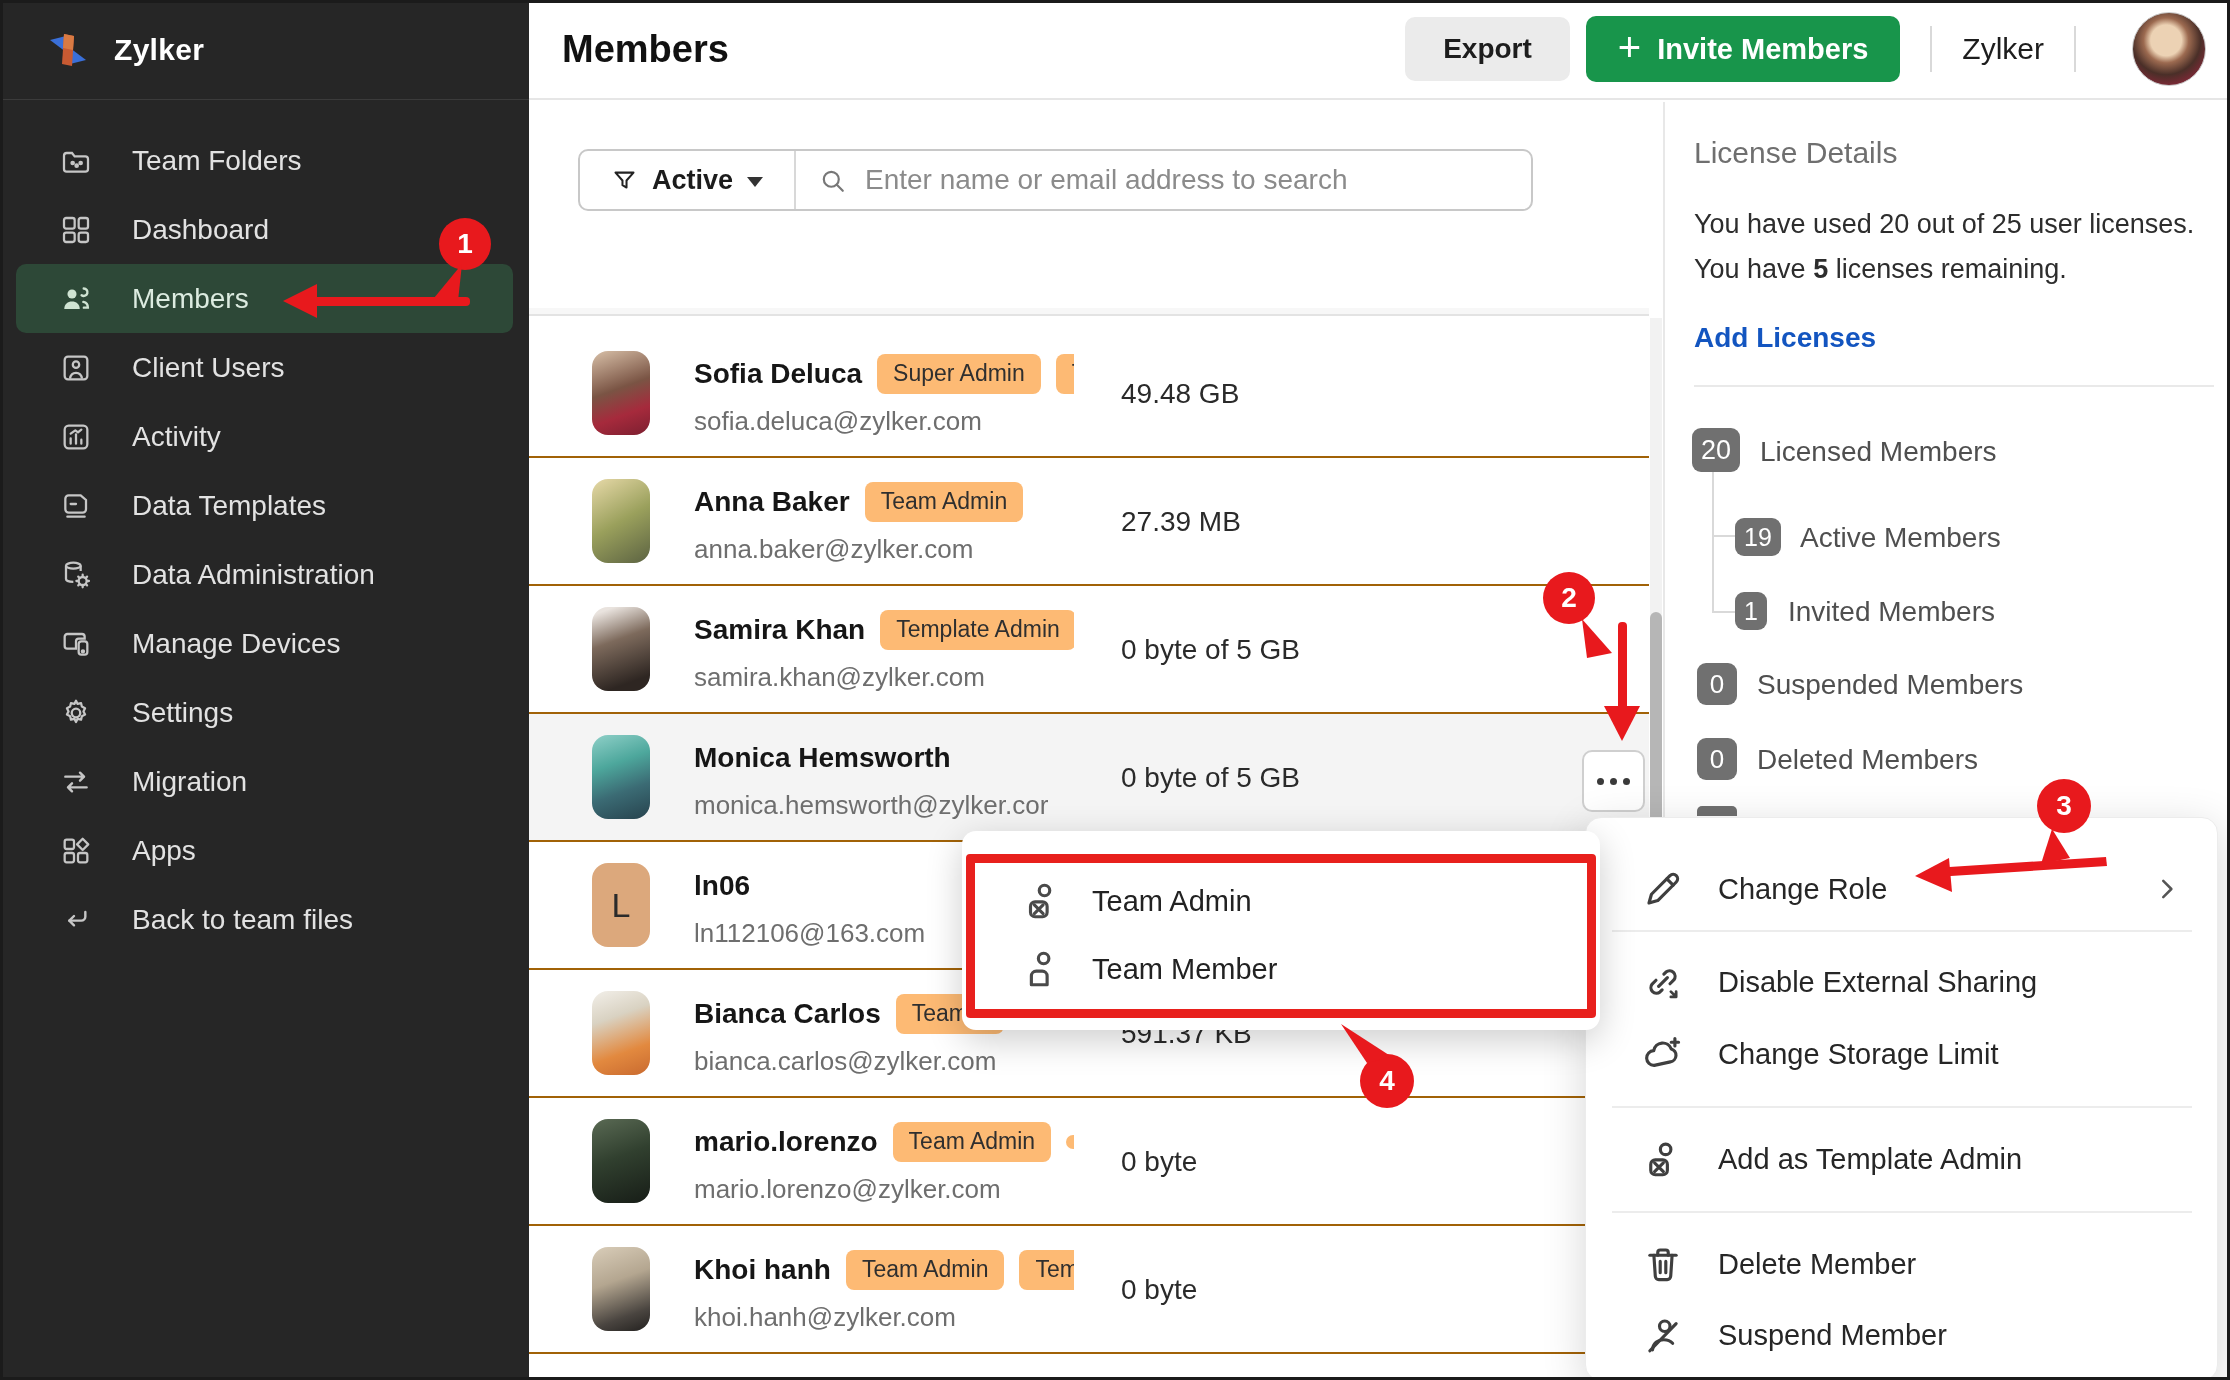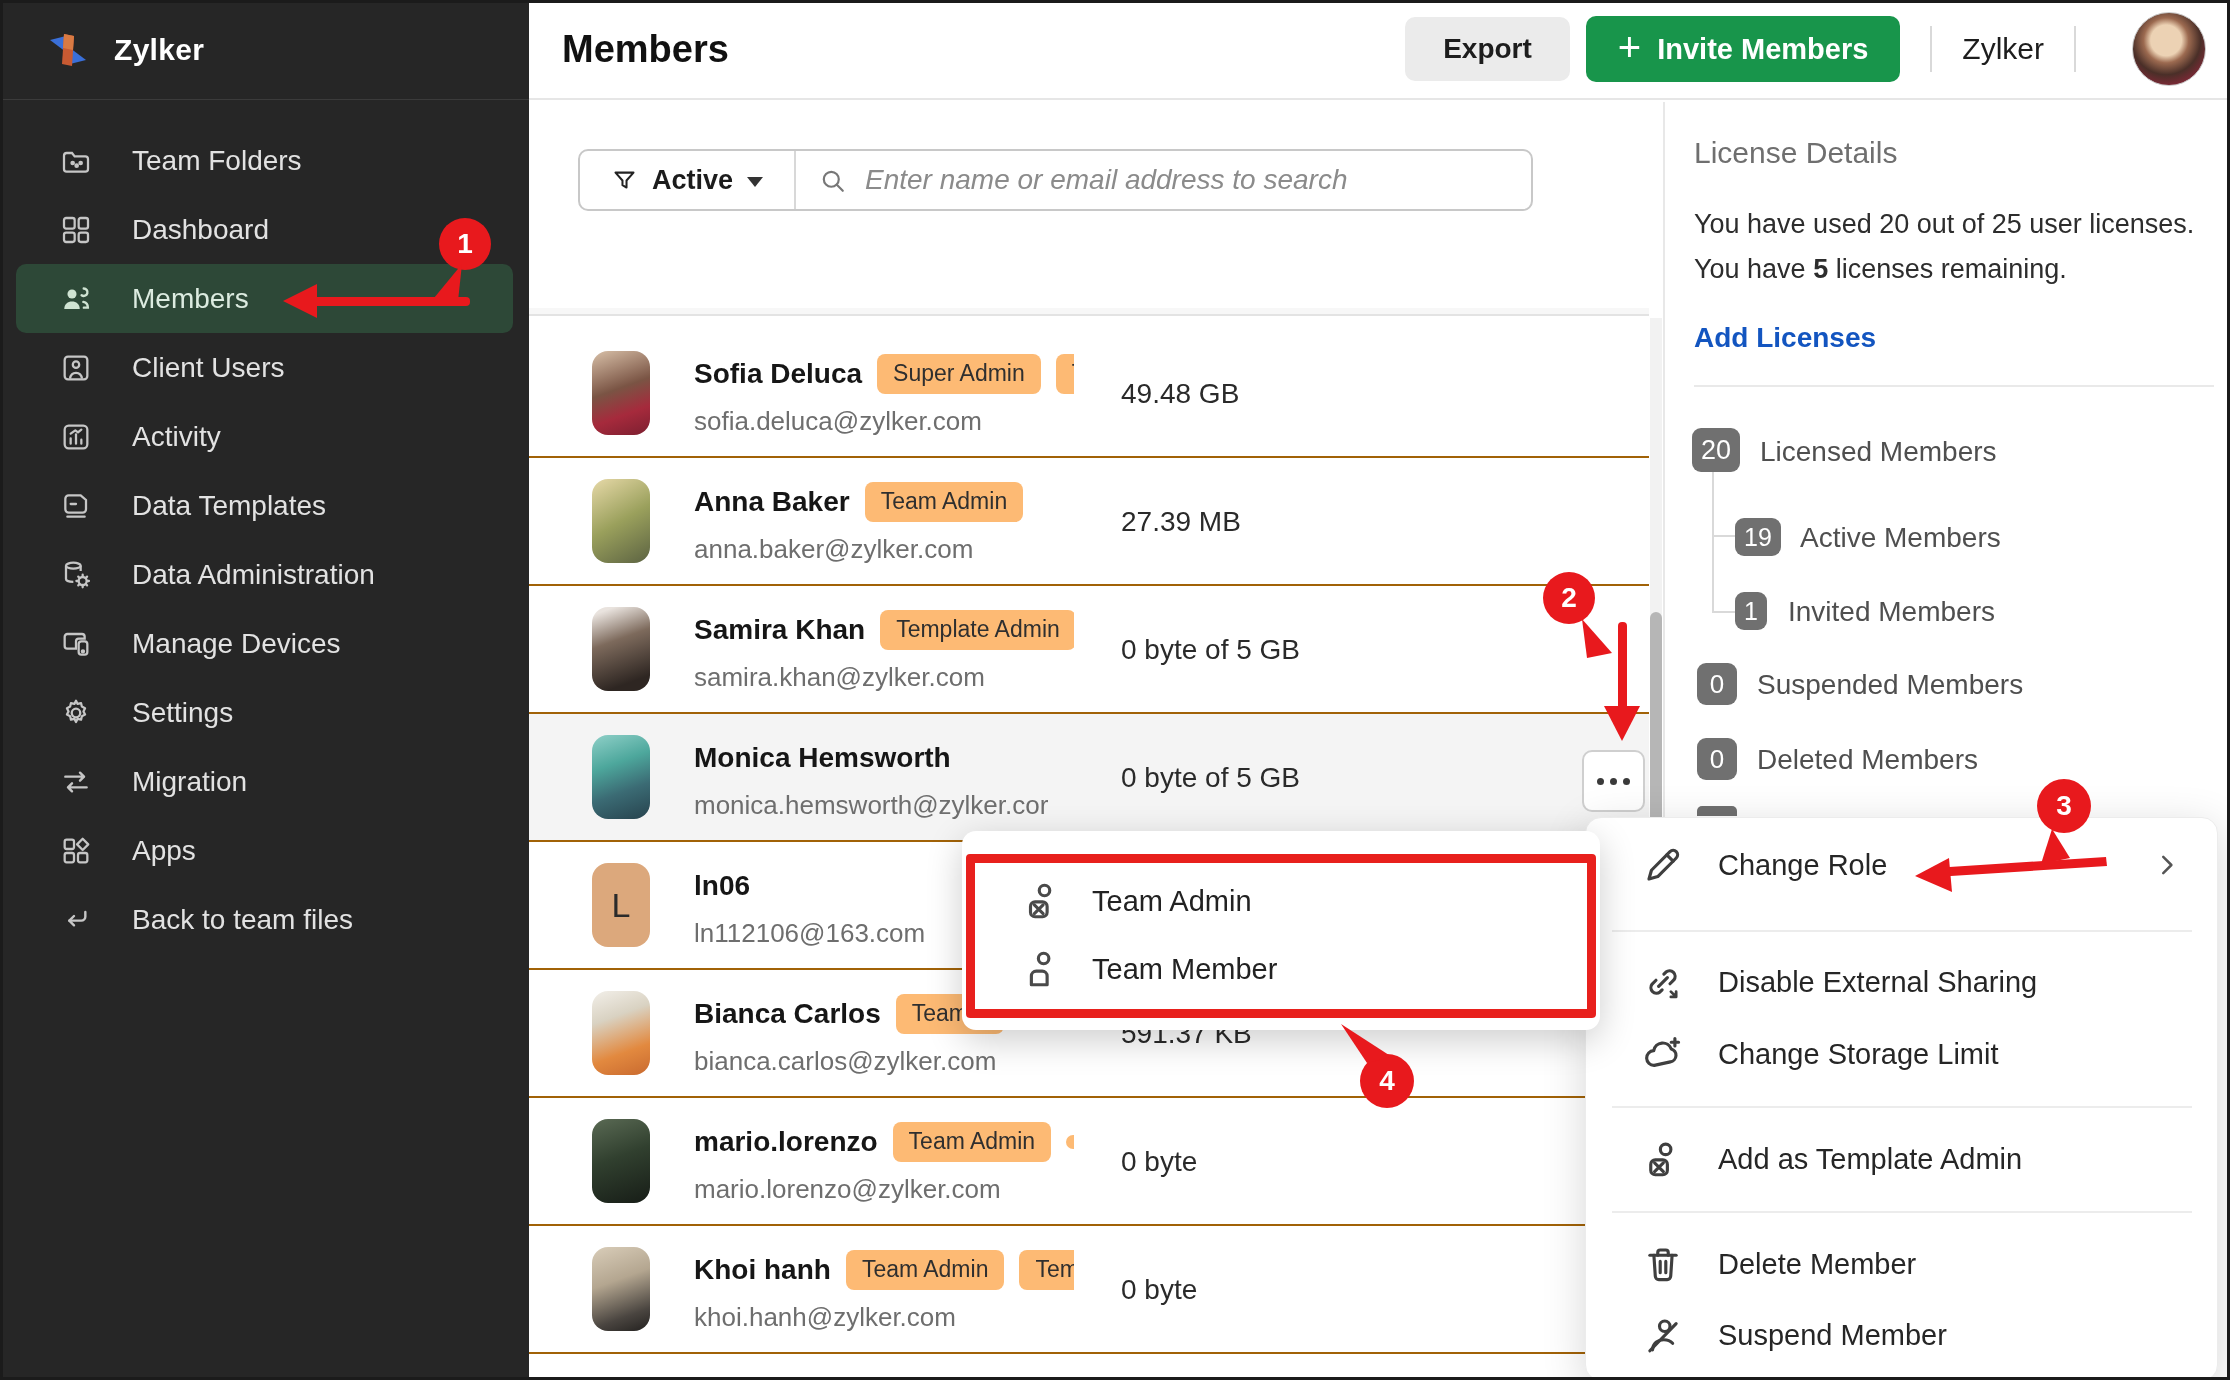--- a/index.html
+++ b/index.html
@@ -43,21 +43,21 @@
   
   .main{position:absolute;left:529px;top:102px;width:1120px;height:1278px;background:#fff;z-index:2;}
   .filterbar{position:absolute;left:49px;top:47px;width:955px;height:62px;border:2px solid #c8c8c8;border-radius:10px;
     display:flex;align-items:stretch;box-sizing:border-box;background:#fff;}
   .filter-left{width:214px;border-right:2px solid #d8d8d8;display:flex;align-items:center;justify-content:center;gap:14px;cursor:pointer;}
   .filter-left svg{width:27px;height:27px;}
   .filter-label{font-size:27px;font-weight:600;color:#1c1c1c;}
   .caret{width:0;height:0;border-left:8px solid transparent;border-right:8px solid transparent;border-top:10px solid #333;margin-top:3px;}
   .searchwrap{flex:1;display:flex;align-items:center;padding-left:22px;gap:16px;}
   .searchwrap svg{width:29px;height:29px;flex:0 0 auto;}
-  .search-input{border:none;outline:none;flex:1;font-family:inherit;font-size:28px;color:#333;background:transparent;font-style:italic;}
+  .search-input{border:none;outline:none;flex:1;font-family:inherit;font-size:28px;color:#333;background:transparent;}
   .search-input::placeholder{color:#8b8b8b;}
 
   .colhdr{position:absolute;top:158px;left:0;width:100%;height:36px;font-size:27px;color:#3a3a3a;}
   .col-name{position:absolute;left:68px;}
   .col-storage{position:absolute;left:592px;}
   .hdr-band{position:absolute;left:0;top:206px;width:1120px;height:6px;background:#f7f7f7;}
   .hdr-line{position:absolute;left:0;top:212px;width:1120px;height:2px;background:#e3e3e3;}
 
   .rows{position:absolute;left:0;top:228px;width:1120px;}
   .mrow{position:relative;height:128px;border-bottom:2px solid #a16207;box-sizing:border-box;}
@@ -420,21 +420,21 @@
   <div class="cbadge b1">1</div>
   <div class="clabel l1">Invited Members</div>
   <div class="cbadge b0a">0</div>
   <div class="clabel l0a">Suspended Members</div>
   <div class="cbadge b0b">0</div>
   <div class="clabel l0b">Deleted Members</div>
   <div class="cbadge bsliver"></div>
 </div>
 
 <div class="ctxmenu">
-  <div class="citem" style="top:12px;">
+  <div class="citem" style="top:36px;">
     <span class="cicon">
       <svg viewBox="0 0 24 24" fill="none" stroke="currentColor" stroke-width="1.8" stroke-linecap="round" stroke-linejoin="round">
           <path d="M4 20l1.4-5L16 4.4a2.3 2.3 0 0 1 3.6 3.6L9 18.6z"></path>
           <path d="M14.2 6.2l3.6 3.6"></path>
         </svg>
     </span>
     <span class="clbl">Change Role</span>
     <span class="chev">
       <svg viewBox="0 0 24 24" fill="none" stroke="currentColor" stroke-width="2" stroke-linecap="round" stroke-linejoin="round">
           <path d="M9 5.5l6.5 6.5L9 18.5"></path>

